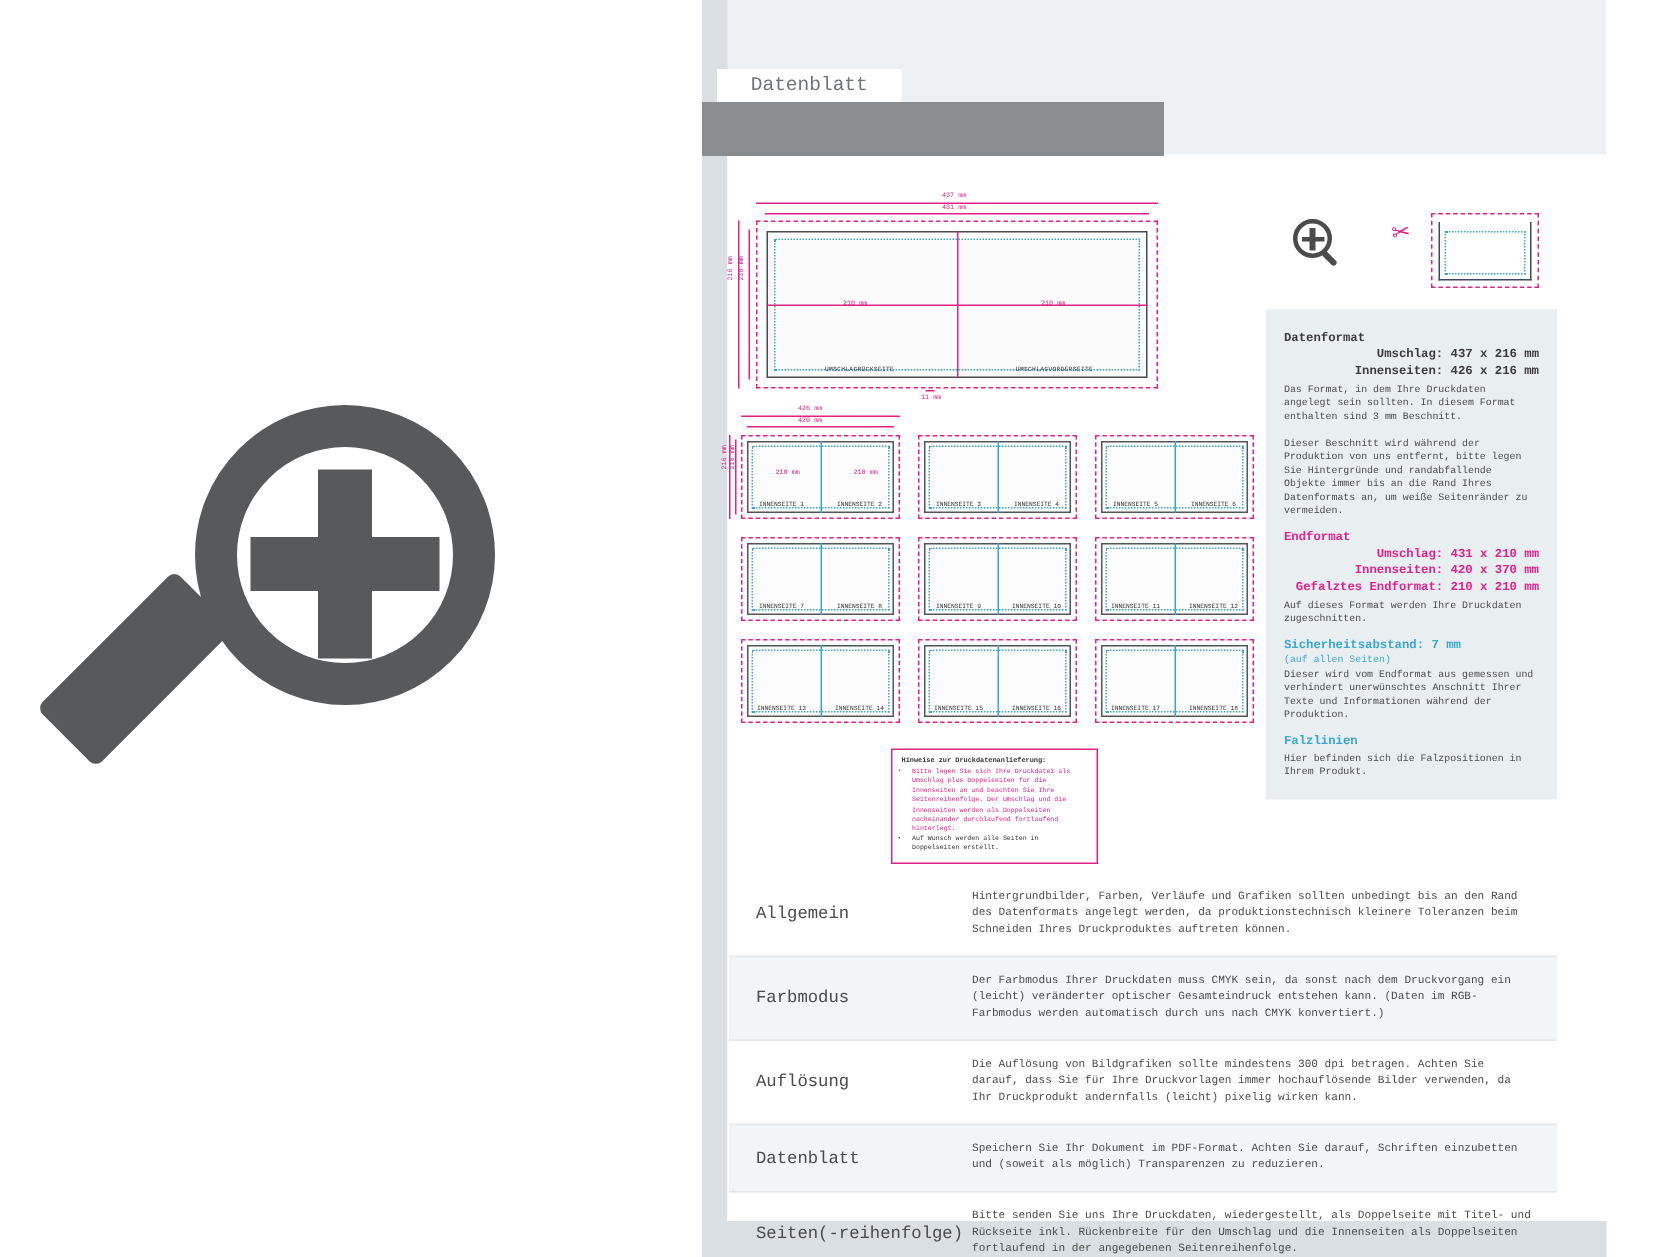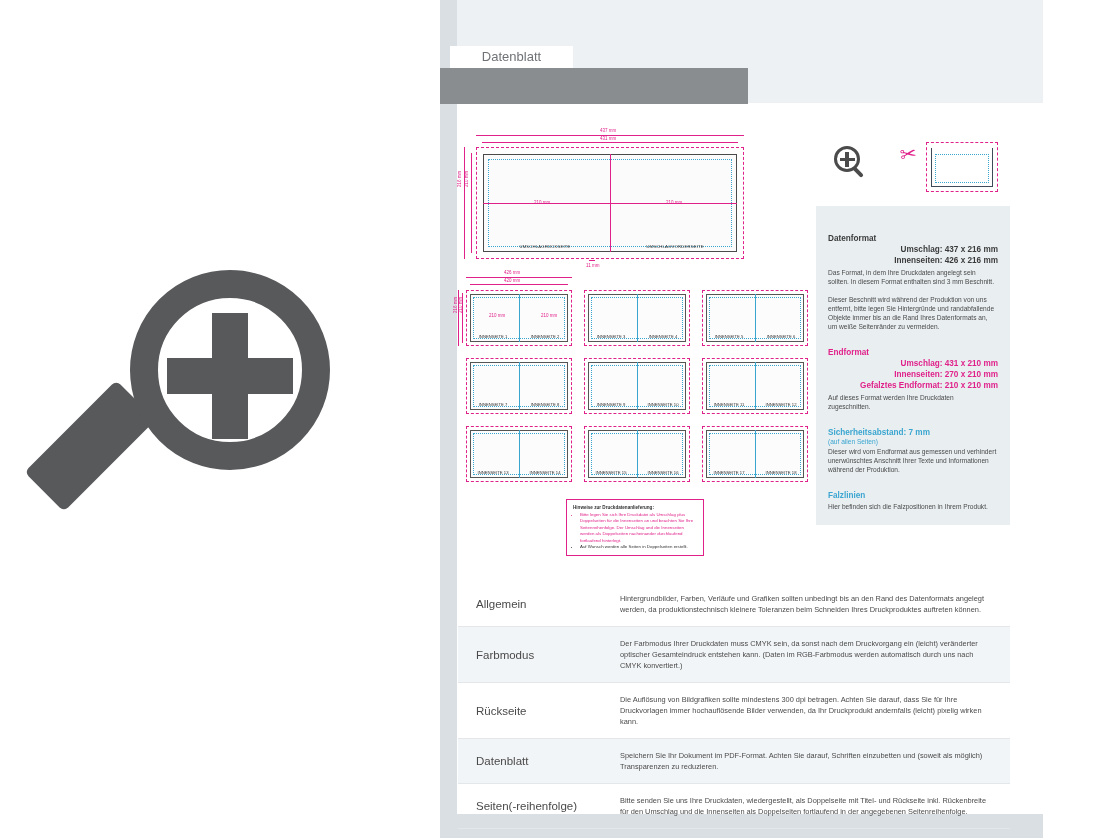--- a/index.html
+++ b/index.html
@@ -58,26 +58,27 @@
     left: 112px;
     top: 43px;
     width: 36px;
     height: 126px;
     background: #58595b;
   }
 
   
   .page {
     position: absolute;
-    left: 440px;
+    left: 468px;
     top: 0;
     width: 603px;
     height: 838px;
     background: #ffffff;
     box-shadow: 0 0 0 0 transparent;
+    font-family: Liberation Mono, monospace;
   }
   .page-band-top {
     position: absolute;
     left: 0; top: 0;
     width: 603px; height: 103px;
     background: #eef1f3;
   }
   .page-band-left {
     position: absolute;
     left: 0; top: 0;
@@ -341,21 +342,21 @@
     border: 1px dotted #3aa6d0;
     box-sizing: border-box;
   }
   .legend-body {
     padding: 10px 12px 14px 12px;
   }
   .lg-h {
     font-size: 8.2px;
     font-weight: bold;
     color: #3b3b3b;
-    margin: 17px 0 1px 0;
+    margin: 4px 0 1px 0;
   }
   .lg-h.pink { color: #e0218a; }
   .lg-h.blue { color: #3aa6d0; }
   .lg-sub {
     font-size: 8.2px;
     font-weight: bold;
     color: #3b3b3b;
     margin: 0;
     line-height: 11px;
     text-align: right;
@@ -588,21 +589,21 @@
     <div class="legend-body">
       <div class="lg-h">Datenformat</div>
       <div class="lg-sub">Umschlag: 437 x 216 mm</div>
       <div class="lg-sub">Innenseiten: 426 x 216 mm</div>
       <p class="lg-p">Das Format, in dem Ihre Druckdaten angelegt sein sollten. In diesem Format enthalten sind 3 mm Beschnitt.</p>
 
       <p class="lg-p">Dieser Beschnitt wird während der Produktion von uns entfernt, bitte legen Sie Hintergründe und randabfallende Objekte immer bis an die Rand Ihres Datenformats an, um weiße Seitenränder zu vermeiden.</p>
 
       <div class="lg-h pink">Endformat</div>
       <div class="lg-sub pink">Umschlag: 431 x 210 mm</div>
-      <div class="lg-sub pink">Innenseiten: 270 x 210 mm</div>
+      <div class="lg-sub pink">Innenseiten: 420 x 370 mm</div>
       <div class="lg-sub pink">Gefalztes Endformat: 210 x 210 mm</div>
       <p class="lg-p">Auf dieses Format werden Ihre Druckdaten zugeschnitten.</p>
 
       <div class="lg-h blue">Sicherheitsabstand: 7 mm</div>
       <div class="lg-note">(auf allen Seiten)</div>
       <p class="lg-p">Dieser wird vom Endformat aus gemessen und verhindert unerwünschtes Anschnitt Ihrer Texte und Informationen während der Produktion.</p>
 
       <div class="lg-h blue">Falzlinien</div>
       <p class="lg-p last">Hier befinden sich die Falzpositionen in Ihrem Produkt.</p>
     </div>
@@ -612,21 +613,21 @@
 
     <div class="tips-row">
       <div class="tips-label">Allgemein</div>
       <div class="tips-text">Hintergrundbilder, Farben, Verläufe und Grafiken sollten unbedingt bis an den Rand des Datenformats angelegt werden, da produktionstechnisch kleinere Toleranzen beim Schneiden Ihres Druckproduktes auftreten können.</div>
     </div>
     <div class="tips-row alt">
       <div class="tips-label">Farbmodus</div>
       <div class="tips-text">Der Farbmodus Ihrer Druckdaten muss CMYK sein, da sonst nach dem Druckvorgang ein (leicht) veränderter optischer Gesamteindruck entstehen kann. (Daten im RGB-Farbmodus werden automatisch durch uns nach CMYK konvertiert.)</div>
     </div>
     <div class="tips-row">
-      <div class="tips-label">Rückseite</div>
+      <div class="tips-label">Auflösung</div>
       <div class="tips-text">Die Auflösung von Bildgrafiken sollte mindestens 300 dpi betragen. Achten Sie darauf, dass Sie für Ihre Druckvorlagen immer hochauflösende Bilder verwenden, da Ihr Druckprodukt andernfalls (leicht) pixelig wirken kann.</div>
     </div>
     <div class="tips-row alt">
       <div class="tips-label">Datenblatt</div>
       <div class="tips-text">Speichern Sie Ihr Dokument im PDF-Format. Achten Sie darauf, Schriften einzubetten und (soweit als möglich) Transparenzen zu reduzieren.</div>
     </div>
     <div class="tips-row">
       <div class="tips-label">Seiten(-reihenfolge)</div>
       <div class="tips-text">Bitte senden Sie uns Ihre Druckdaten, wiedergestellt, als Doppelseite mit Titel- und Rückseite inkl. Rückenbreite für den Umschlag und die Innenseiten als Doppelseiten fortlaufend in der angegebenen Seitenreihenfolge.</div>
     </div>

